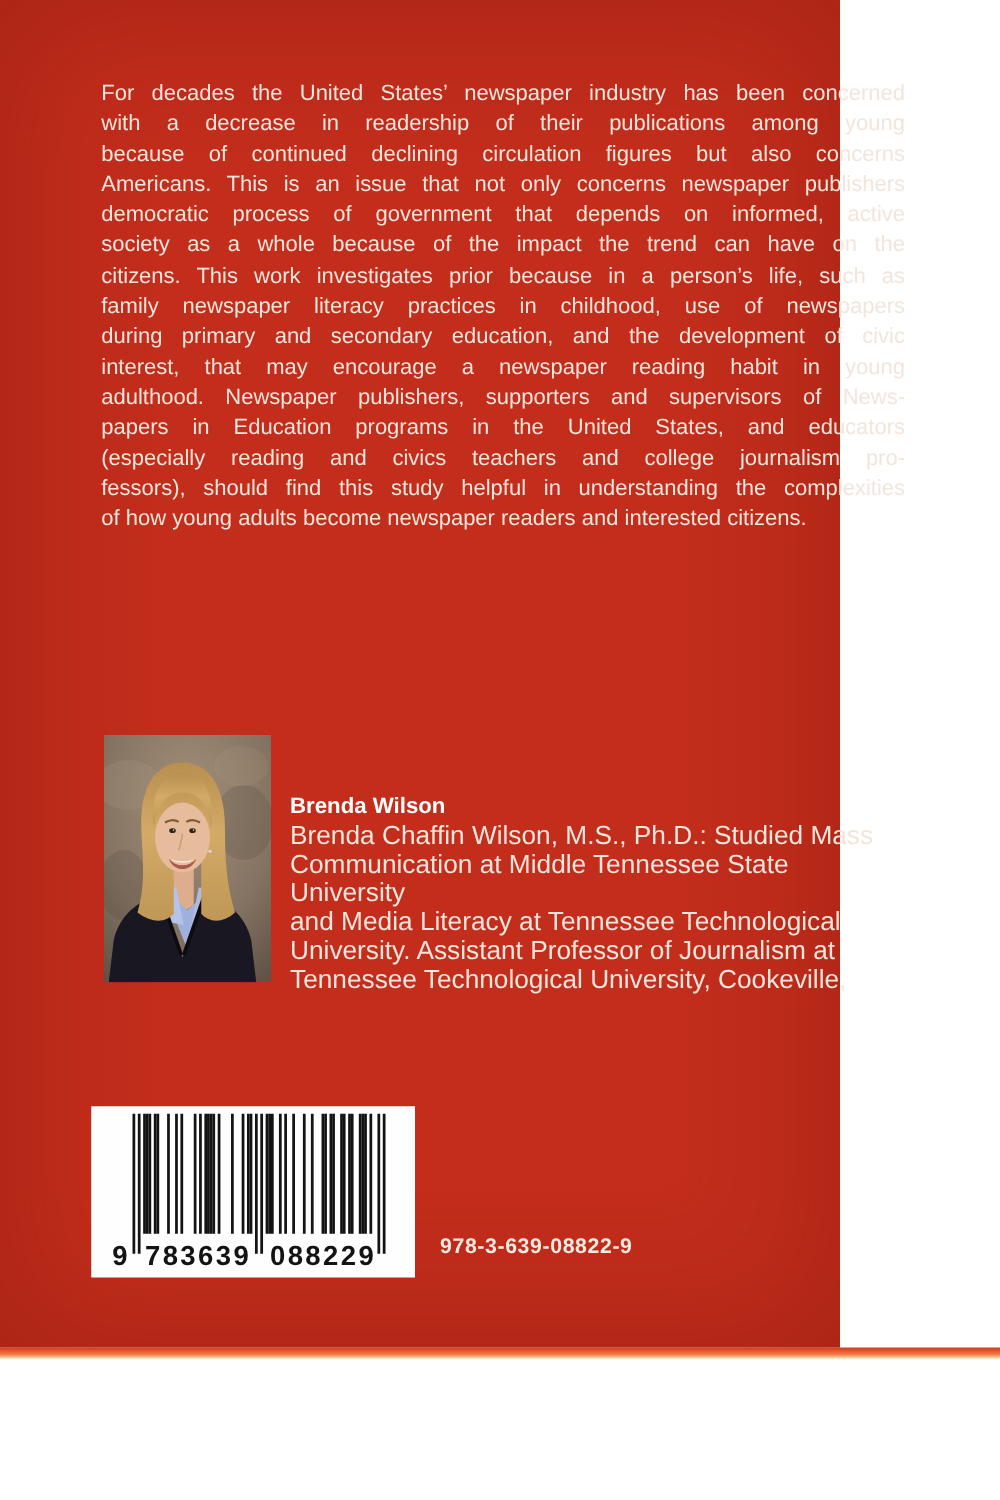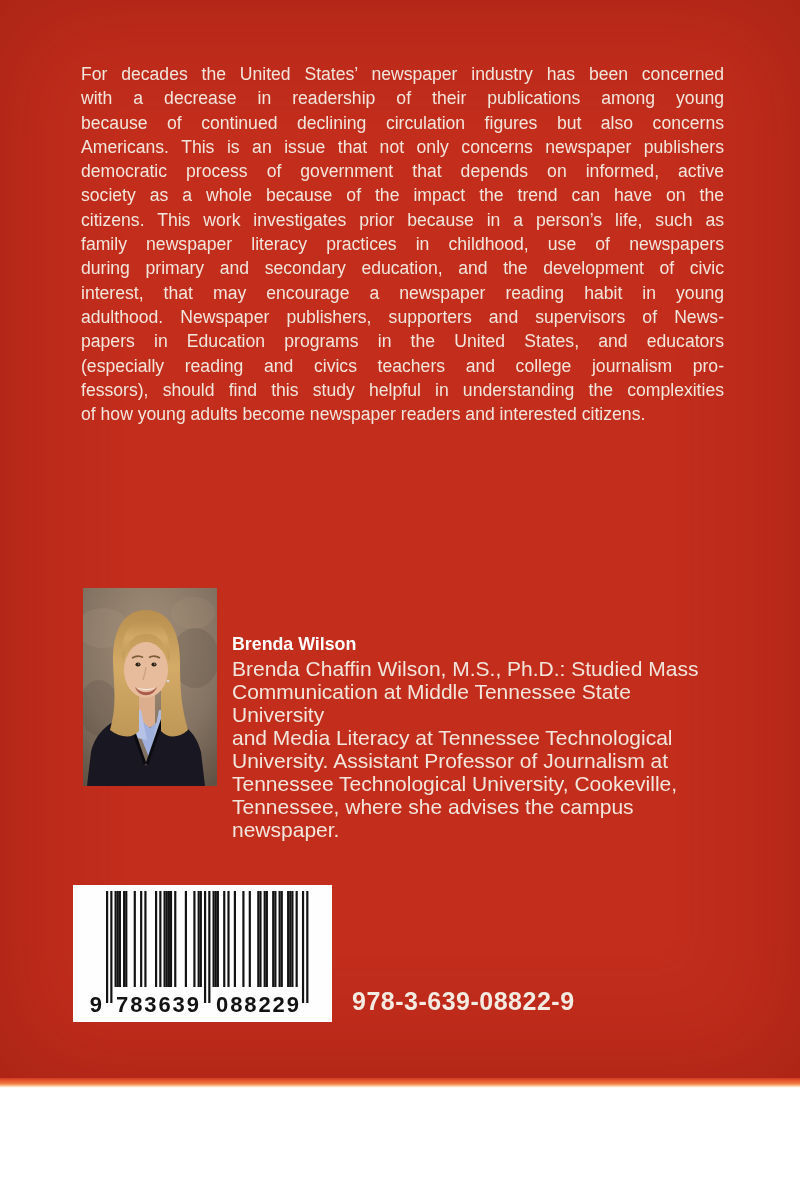--- a/index.html
+++ b/index.html
@@ -5,21 +5,21 @@
   html,body{margin:0;padding:0;}
   body{
     width:800px;height:1200px;overflow:hidden;
     font-family:"Liberation Sans", sans-serif;
     background:#ffffff;
   }
   .page{position:relative;width:800px;height:1200px;background:#ffffff;}
 
   
   .cover{
-    position:absolute;left:0;top:0;width:800px;height:1078px;
+    position:absolute;left:0;top:0;width:672px;height:1078px;
     background:#c22d1c;
     box-shadow:inset 0 0 110px 8px rgba(110,18,8,.30);
   }
 
   
   .edge-strip{
     position:absolute;left:0;top:1078px;width:800px;height:10px;
     background:linear-gradient(180deg,#cf3b22 0%,#e85a30 30%,#f07a45 55%,#f8c392 78%,#fdf0dc 90%,#ffffff 100%);
   }
 
@@ -43,21 +43,21 @@
   .bio-line{font-size:21px;line-height:23px;}
 
   
   .barcode-box{
     position:absolute;left:73px;top:885px;width:259px;height:137px;
     background:#fefefe;
   }
   .barcode-box svg{display:block;width:259px;height:137px;}
   .isbn-text{
     position:absolute;left:352px;top:987px;
-    font-size:25px;font-weight:700;color:#f6ebe3;letter-spacing:.5px;
+    font-size:17px;font-weight:700;color:#f6ebe3;letter-spacing:.5px;
   }
 </style>
 </head>
 <body>
 
 <div class="page">
 
   <div class="cover">
 
     <div class="synopsis">
@@ -137,21 +137,20 @@
     </div>
 
     <div class="author-info">
       <div class="author-name">Brenda Wilson</div>
       <div class="bio">
           <div class="bio-line">Brenda Chaffin Wilson, M.S., Ph.D.: Studied Mass</div>
           <div class="bio-line">Communication at Middle Tennessee State University</div>
           <div class="bio-line">and Media Literacy at Tennessee Technological</div>
           <div class="bio-line">University. Assistant Professor of Journalism at</div>
           <div class="bio-line">Tennessee Technological University, Cookeville,</div>
-          <div class="bio-line">Tennessee, where she advises the campus newspaper.</div>
         </div>
     </div>
 
     <div class="barcode-box">
       <svg id="barcode-svg" viewBox="0 0 259 137">
           <rect x="33.00" y="6" width="2.19" height="112" fill="#131313"></rect>
           <rect x="37.26" y="6" width="2.19" height="112" fill="#131313"></rect>
           <rect x="41.52" y="6" width="2.19" height="96" fill="#131313"></rect>
           <rect x="43.65" y="6" width="2.19" height="96" fill="#131313"></rect>
           <rect x="45.78" y="6" width="2.19" height="96" fill="#131313"></rect>

